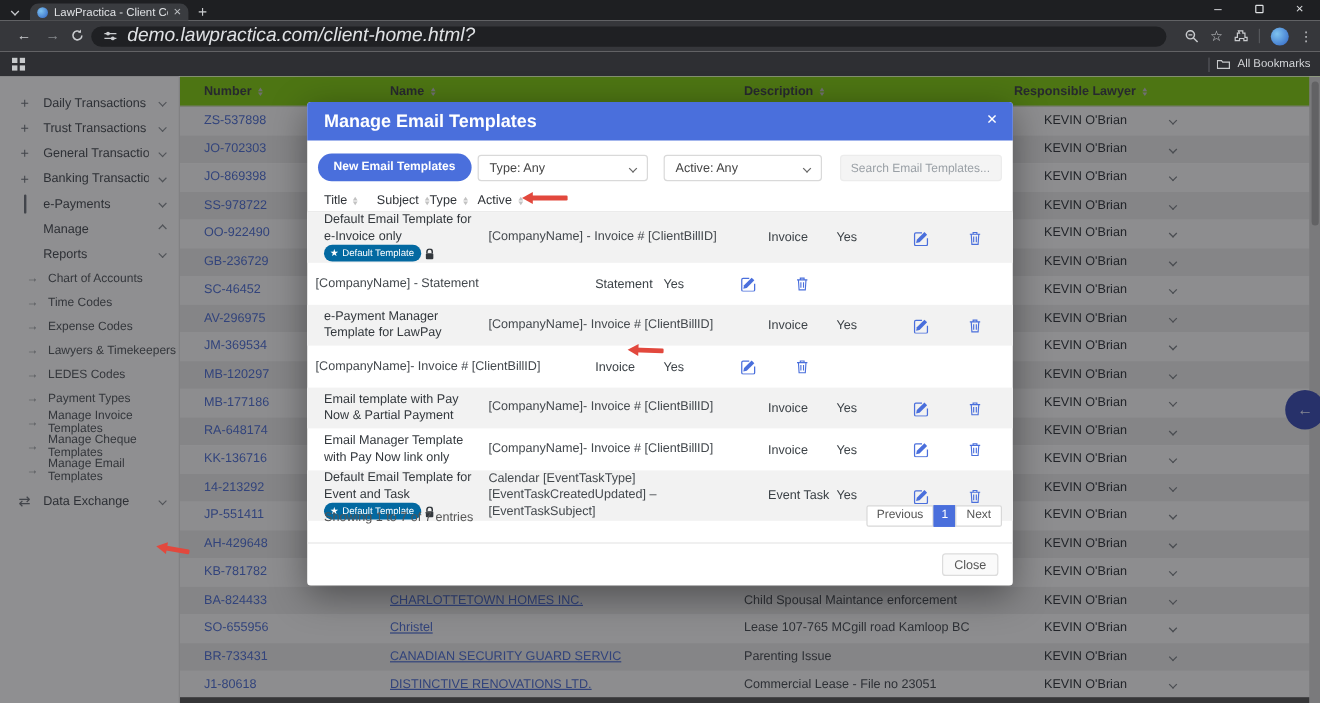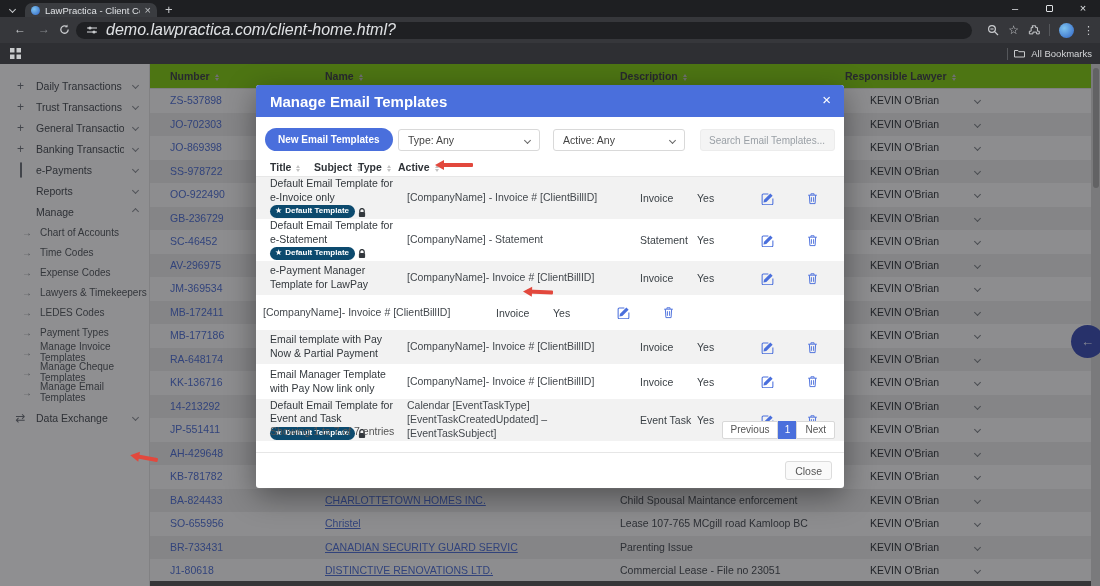--- a/index.html
+++ b/index.html
@@ -81,33 +81,33 @@
   .m-x{position:absolute;right:13px;top:6px;color:#fff;font-size:15px;}
   .m-btn{position:absolute;left:9px;top:43px;height:23px;background:#4a6fdc;color:#fff;font-size:10px;font-weight:bold;border:none;border-radius:13px;padding:0 13px;}
   .m-select{position:absolute;top:44px;height:22px;border:1px solid #d9d9d9;border-radius:3px;background:#fff;font-size:10.5px;color:#444;display:flex;align-items:center;justify-content:space-between;padding:0 9px;}
   .sel-type{left:142px;width:142px;}
   .sel-active{left:297px;width:132px;}
   .m-select .chv{color:#666;}
   .m-search{position:absolute;left:444px;top:44px;width:135px;height:22px;border:1px solid #ececec;background:#f4f4f4;border-radius:3px;font-size:10px;color:#444;padding:0 8px;font-family:inherit;}
   .m-search::placeholder{color:#9aa0a6;}
 
   .m-thead{position:absolute;left:0;top:74px;width:588px;height:18px;border-bottom:1px solid #e7e7e7;}
-  .mh{position:absolute;top:0;height:18px;line-height:16px;font-size:10.5px;font-weight:bold;color:#2f3338;white-space:nowrap;}
+  .mh{position:absolute;top:0;height:18px;line-height:16px;font-size:10.5px;font-weight:normal;color:#2f3338;white-space:nowrap;}
   .mh0{left:14px;}.mh1{left:58px;}.mh2{left:102px;}.mh3{left:142px;}
 
   .m-rows{position:absolute;left:0;top:92px;width:588px;}
   .m-row{display:flex;align-items:center;min-height:34.5px;font-size:10.5px;color:#3c4247;}
   .m-row:nth-of-type(odd){background:#f2f2f2;}
   .mt{margin-left:14px;width:130px;line-height:1.3;color:#33383d;}
   .ms{margin-left:7px;width:225px;line-height:1.3;color:#44494e;}
   .mty{margin-left:8px;width:57px;}
   .mac{margin-left:0;width:45px;}
   .mic{margin-left:10px;width:30px;text-align:center;}
   .mic2{margin-left:15px;width:30px;text-align:center;}
-  .badge{display:inline-block;background:#0c4a6e;color:#fff;font-size:8px;font-weight:bold;border-radius:8px;padding:1.5px 6px 1.5px 5px;white-space:nowrap;vertical-align:1px;}
+  .badge{display:inline-block;background:#0369a1;color:#fff;font-size:8px;font-weight:normal;border-radius:8px;padding:1.5px 6px 1.5px 5px;white-space:nowrap;vertical-align:1px;}
   .badge .star{margin-right:3px;}
   .lock{vertical-align:-1px;margin-left:3px;}
 
   .m-showing{position:absolute;left:14px;top:340px;font-size:10.5px;color:#555;}
   .m-pager{position:absolute;right:9px;top:336px;display:flex;align-items:center;}
   .pg{height:18px;line-height:16px;font-size:10px;color:#555;border:1px solid #d8d8d8;background:#fff;padding:0 8px;}
   .pg-prev{border-radius:2px 0 0 2px;}
   .pg-cur{width:18px;text-align:center;background:#4a6fdc;border-color:#4a6fdc;color:#fff;padding:0;}
   .pg-next{border-radius:0 2px 2px 0;}
   .m-footline{position:absolute;left:0;top:367px;width:588px;border-top:1px solid #e6e6e6;}
@@ -230,28 +230,28 @@
             <span class="ic">+</span>
             <span class="lbl">Banking Transactions</span>
             <span class="chv"></span>
           </div>
         <div class="side-item">
             <span class="ic"><span class="ic-card"></span></span>
             <span class="lbl">e-Payments</span>
             <span class="chv"></span>
           </div>
         <div class="side-item">
+            <span class="ic"><span class="ic-sliders"></span></span>
+            <span class="lbl">Manage</span>
+            <span class="chv up"></span>
+          </div>
+        <div class="side-item">
             <span class="ic"><span class="ic-chart"></span></span>
             <span class="lbl">Reports</span>
             <span class="chv"></span>
-          </div>
-        <div class="side-item">
-            <span class="ic"><span class="ic-sliders"></span></span>
-            <span class="lbl">Manage</span>
-            <span class="chv up"></span>
           </div>
         <div>
 
             <div class="side-sub">
               <span class="sub-arrow">→</span>
               <span>Chart of Accounts</span>
             </div>
 
             <div class="side-sub">
               <span class="sub-arrow">→</span>
@@ -388,21 +388,21 @@
 
           <div class="bg-row">
             <span class="c-num">JM-369534</span>
             <span class="c-name"></span>
             <span class="c-desc"></span>
             <span class="c-law">KEVIN O'Brian</span>
             <span class="c-chv chv"></span>
           </div>
 
           <div class="bg-row">
-            <span class="c-num">MB-172411</span>
+            <span class="c-num">MB-120297</span>
             <span class="c-name"></span>
             <span class="c-desc"></span>
             <span class="c-law">KEVIN O'Brian</span>
             <span class="c-chv chv"></span>
           </div>
 
           <div class="bg-row">
             <span class="c-num">MB-177186</span>
             <span class="c-name"></span>
             <span class="c-desc"></span>
@@ -549,26 +549,20 @@
             <div class="mic"><svg class="inline-svg" width="13" height="13" viewBox="0 0 15 15">
                 <path d="M10.8 1.6l2.6 2.6-7.3 7.3-3.3.7.7-3.3z" fill="#4a6fdc"></path>
                 <path d="M13.7 7.5v5.9c0 .7-.6 1.3-1.3 1.3H2.6c-.7 0-1.3-.6-1.3-1.3V3.6c0-.7.6-1.3 1.3-1.3h5.9" fill="none" stroke="#4a6fdc" stroke-width="1.2"></path>
               </svg></div>
             <div class="mic2"><svg class="inline-svg" width="11" height="13" viewBox="0 0 14 16">
                 <path d="M1.5 3.8h11M5 3.5V2h4v1.5M3 3.8l.7 10.7h6.6L11 3.8M5.6 6.3v5.9M8.4 6.3v5.9" fill="none" stroke="#4a6fdc" stroke-width="1.2"></path>
               </svg></div>
           </div>
 
           <div class="m-row">
-            <div class="mt"><span>Default Email Template for e-Statement</span>
-              <span class="badge"><span class="star">★</span><span>Default Template</span></span><span class="lock"><svg class="inline-svg" width="8" height="10" viewBox="0 0 9 11">
-                  <path d="M2 4.5V3a2.5 2.5 0 0 1 5 0v1.5" fill="none" stroke="#33383d" stroke-width="1.4"></path>
-                  <rect x="1" y="4.5" width="7" height="5.5" rx="1" fill="#33383d"></rect>
-                </svg></span>
-            </div>
             <div class="ms">[CompanyName] - Statement</div>
             <div class="mty">Statement</div>
             <div class="mac">Yes</div>
             <div class="mic"><svg class="inline-svg" width="13" height="13" viewBox="0 0 15 15">
                 <path d="M10.8 1.6l2.6 2.6-7.3 7.3-3.3.7.7-3.3z" fill="#4a6fdc"></path>
                 <path d="M13.7 7.5v5.9c0 .7-.6 1.3-1.3 1.3H2.6c-.7 0-1.3-.6-1.3-1.3V3.6c0-.7.6-1.3 1.3-1.3h5.9" fill="none" stroke="#4a6fdc" stroke-width="1.2"></path>
               </svg></div>
             <div class="mic2"><svg class="inline-svg" width="11" height="13" viewBox="0 0 14 16">
                 <path d="M1.5 3.8h11M5 3.5V2h4v1.5M3 3.8l.7 10.7h6.6L11 3.8M5.6 6.3v5.9M8.4 6.3v5.9" fill="none" stroke="#4a6fdc" stroke-width="1.2"></path>
               </svg></div>

